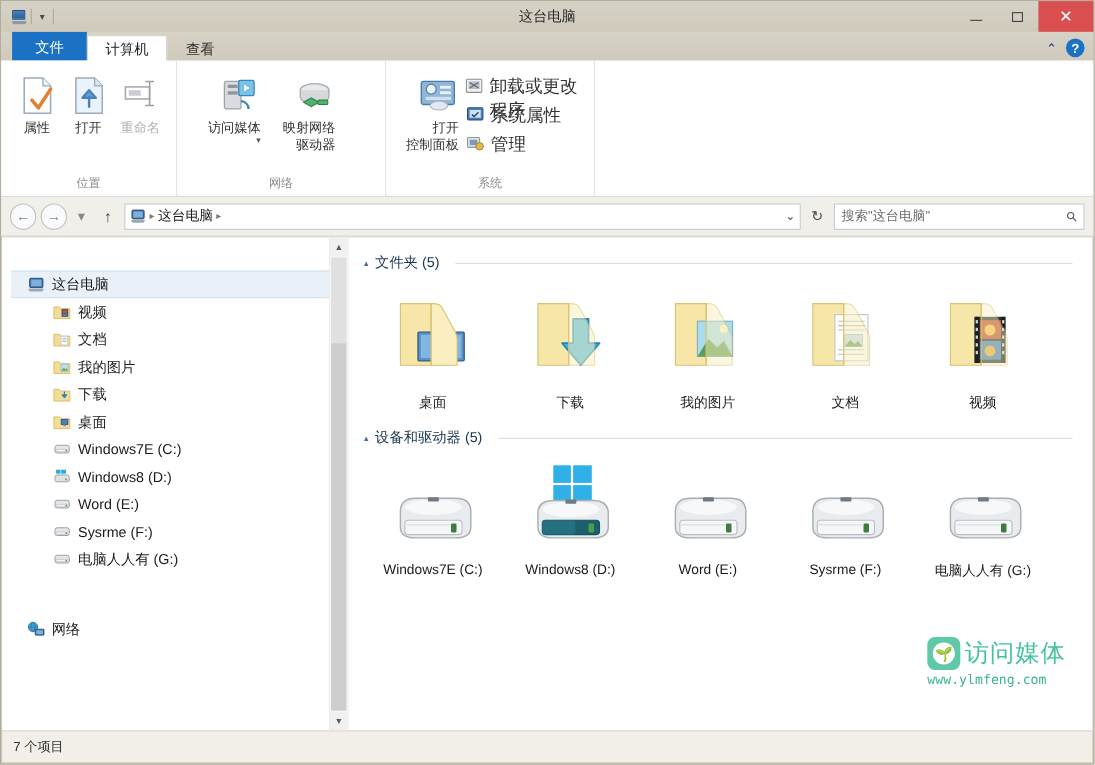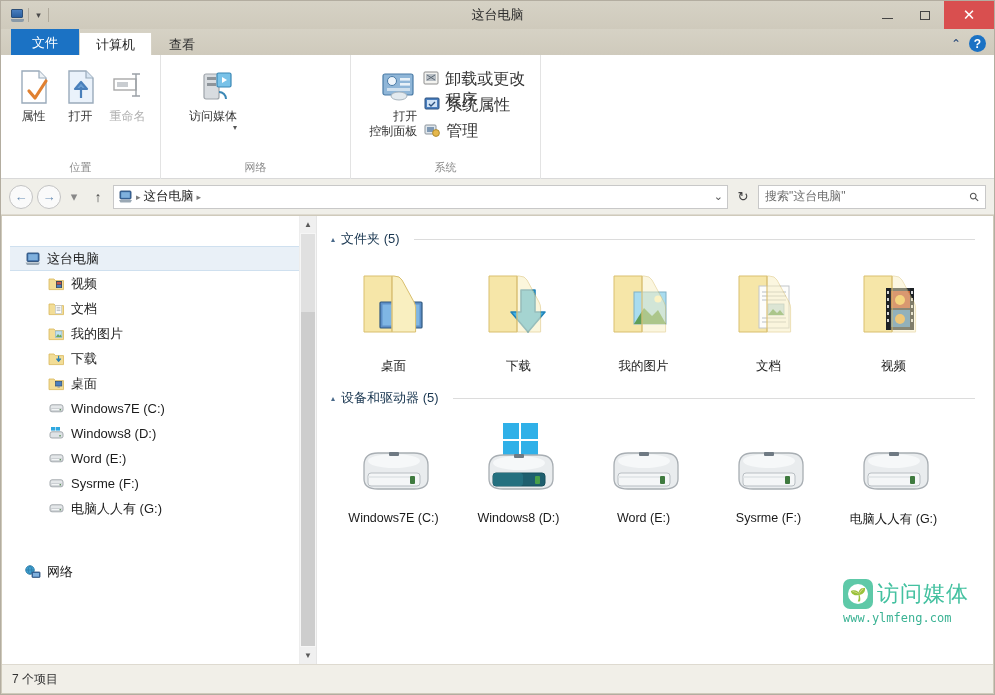--- a/index.html
+++ b/index.html
@@ -315,20 +315,32 @@
               <rect x="5" y="6" width="15" height="25" rx="2" fill="#d8dce0" stroke="#9ea4aa" stroke-width="1.2"></rect>
               <rect x="8" y="9" width="9" height="3" fill="#8e959b"></rect>
               <rect x="8" y="15" width="9" height="3" fill="#8e959b"></rect>
               <rect x="18" y="5" width="14" height="14" rx="1.5" fill="#79c2e8" stroke="#3b88b5" stroke-width="1.2"></rect>
               <path d="M23 9 l5 3 l-5 3 z" fill="#fff"></path>
               <path d="M20 24 a7 7 0 0 1 7 7" fill="none" stroke="#3b88b5" stroke-width="2"></path>
             </svg>
           </span>
           <span class="lbl">访问媒体</span>
           <span class="caretdn">▾</span>
+        </div>
+        <div class="bigbtn wide">
+          <span class="glyph">
+            <svg width="38" height="38" viewBox="0 0 38 38">
+              <ellipse cx="19" cy="14" rx="13" ry="6" fill="#e8eaec" stroke="#a6abaf" stroke-width="1.2"></ellipse>
+              <path d="M6 14 v6 a13 6 0 0 0 26 0 v-6" fill="#d5d9dc" stroke="#a6abaf" stroke-width="1.2"></path>
+              <path d="M9 25 l7 -4 l7 4 l-7 4 z" fill="#4fb26d" stroke="#2e8148" stroke-width="1"></path>
+              <rect x="22" y="23" width="9" height="4" rx="1" fill="#4fb26d" stroke="#2e8148" stroke-width="1"></rect>
+            </svg>
+          </span>
+          <span class="lbl">映射网络</span>
+          <span class="lbl">驱动器</span>
         </div>
       </div>
       <div class="rgroup-label">网络</div>
     </div>
 
     <div class="rgroup" style="width:190px">
       <div class="rgroup-items" style="padding-left:14px">
         <div class="bigbtn wide">
           <span class="glyph">
             <svg width="38" height="38" viewBox="0 0 38 38">

